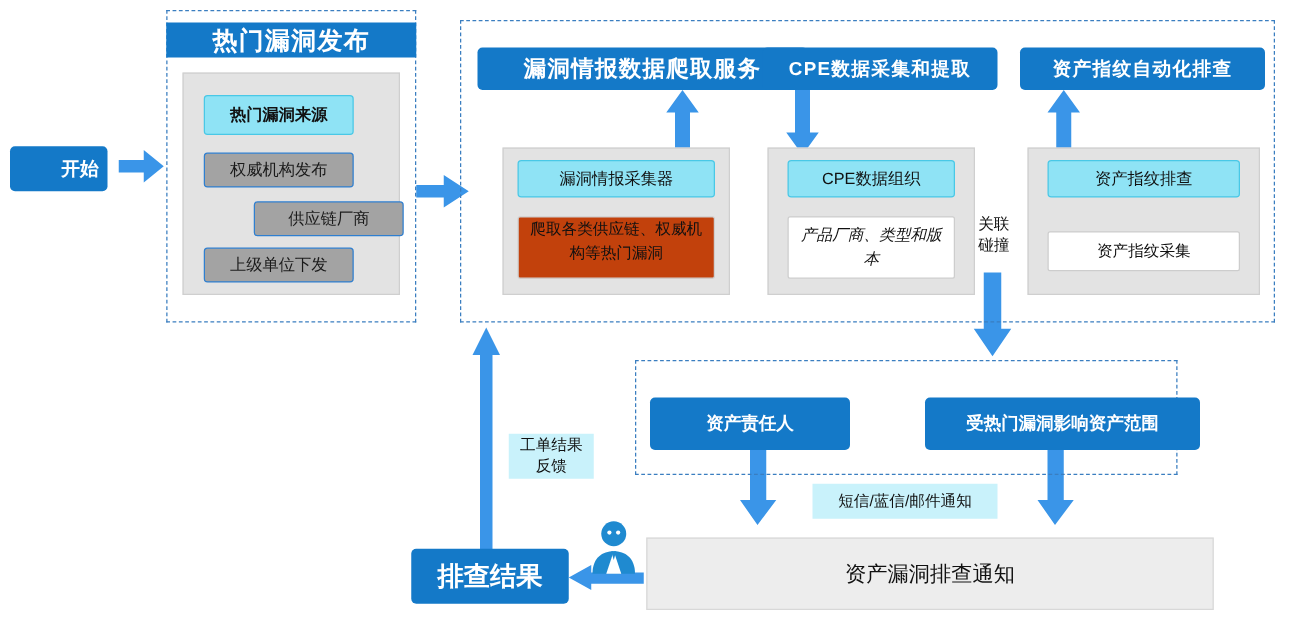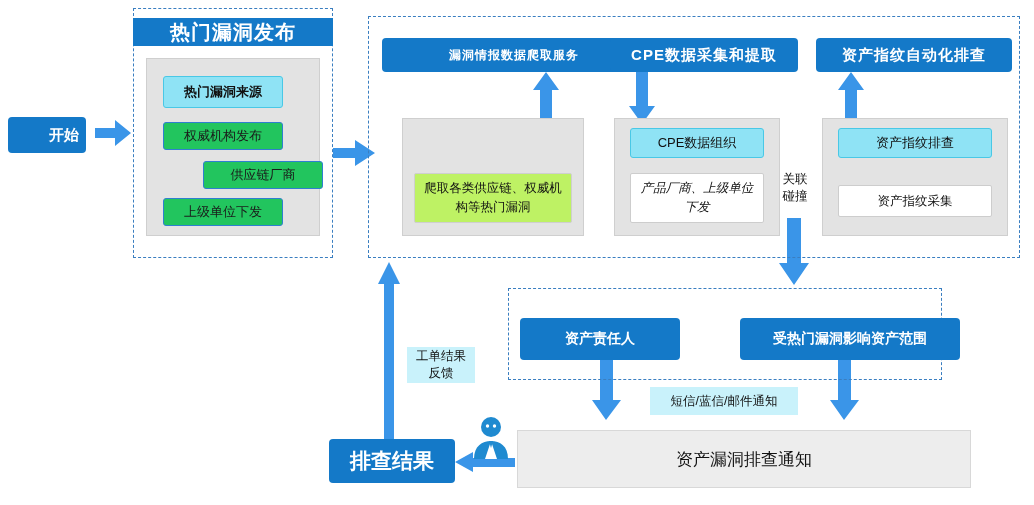--- a/index.html
+++ b/index.html
@@ -43,21 +43,21 @@
     display: flex;
     align-items: center;
     justify-content: center;
     text-align: center;
     letter-spacing: 1px;
   }
   .blue-bar.rounded { border-radius: 4px; }
 
   
   .white-box {
-    background: #22c55e;
+    background: #a3a3a3;
     border: 1px solid #2f7fd0;
     border-radius: 3px;
     display: flex;
     align-items: center;
     justify-content: center;
     text-align: center;
     color: #1a1a1a;
     font-size: 13px;
   }
   .cyan-box {
@@ -67,25 +67,24 @@
     display: flex;
     align-items: center;
     justify-content: center;
     text-align: center;
     color: #111;
     font-size: 13px;
     font-weight: bold;
   }
   .cyan-box.thin { font-weight: normal; }
   .grey-inner {
-    background: #bef264;
+    background: #c2410c;
     border: 1px solid #cfcfcf;
     border-radius: 2px;
     display: flex;
-    align-items: center;
     justify-content: center;
     text-align: center;
     color: #111;
     font-size: 12.5px;
   }
   .white-inner {
     background: #ffffff;
     border: 1px solid #cdcdcd;
     border-radius: 2px;
     display: flex;
@@ -191,37 +190,40 @@
   </div>
   <div class="abs white-box" style="left:163px; top:161px; width:120px; height:28px;margin-left:40px;">
     <span>供应链厂商</span>
   </div>
   <div class="abs white-box" style="left:163px; top:198px; width:120px; height:28px;">
     <span>上级单位下发</span>
   </div>
 
   <div class="abs dash-box" style="left:368px; top:16px; width:652px; height:242px;"></div>
 
-  <div class="abs blue-bar rounded" style="left:382px; top:38px; width:264px; height:34px; font-size:12px;">
+  <div class="abs blue-bar rounded" style="left:382px; top:38px; width:264px; height:34px; font-size:18px;">
     <span>漏洞情报数据爬取服务</span>
   </div>
   <div class="abs grey-panel" style="left:402px; top:118px; width:182px; height:118px;"></div>
+  <div class="abs cyan-box thin" style="left:414px; top:128px; width:158px; height:30px; font-weight:normal;">
+    <span>漏洞情报采集器</span>
+  </div>
   <div class="abs grey-inner" style="left:414px; top:173px; width:158px; height:50px; line-height:1.5;">
     <span style="padding:0 8px;">爬取各类供应链、权威机构等热门漏洞</span>
   </div>
 
   <div class="abs blue-bar rounded" style="left:610px; top:38px; width:188px; height:34px; font-size:15px;">
     <span>CPE数据采集和提取</span>
   </div>
   <div class="abs grey-panel" style="left:614px; top:118px; width:166px; height:118px;"></div>
   <div class="abs cyan-box thin" style="left:630px; top:128px; width:134px; height:30px; font-weight:normal;">
     <span>CPE数据组织</span>
   </div>
   <div class="abs white-inner" style="left:630px; top:173px; width:134px; height:50px; line-height:1.5; font-style:italic;">
-    <span style="padding:0 6px;">产品厂商、上级单位下发</span>
+    <span style="padding:0 6px;">产品厂商、类型和版本</span>
   </div>
 
   <div class="abs plain-label" style="left:772px; top:168px; width:46px; height:40px; font-size:12.5px; line-height:1.35; flex-direction:column; color:#111;">
     <span style="display:block; width:30px; text-align:center;">关联碰撞</span>
   </div>
 
   <div class="abs blue-bar rounded" style="left:816px; top:38px; width:196px; height:34px; font-size:15px;">
     <span>资产指纹自动化排查</span>
   </div>
   <div class="abs grey-panel" style="left:822px; top:118px; width:186px; height:118px;"></div>

